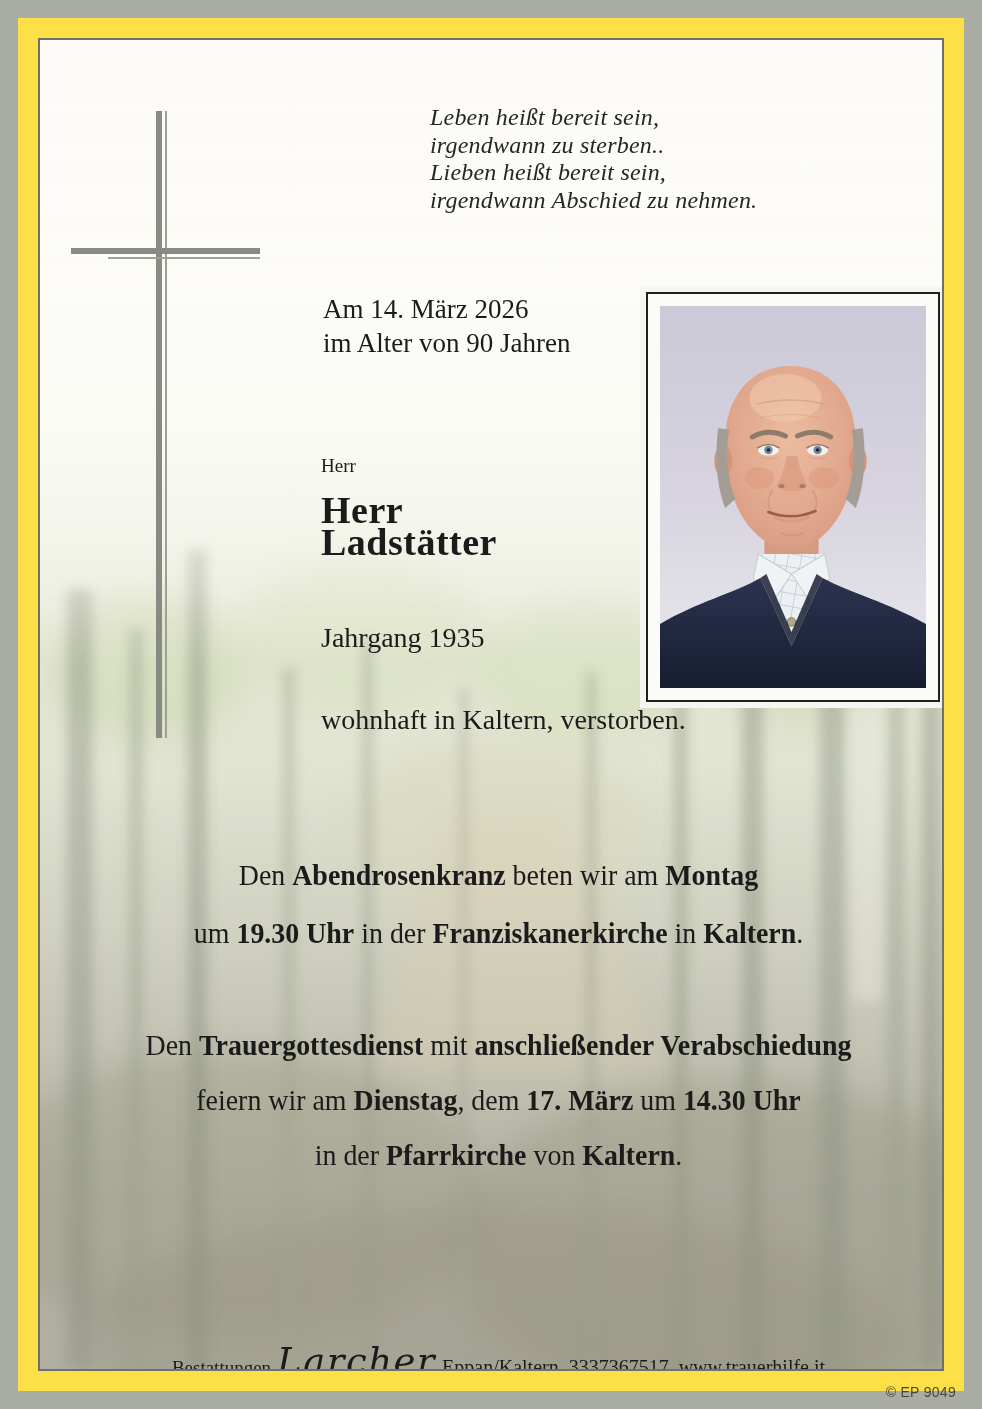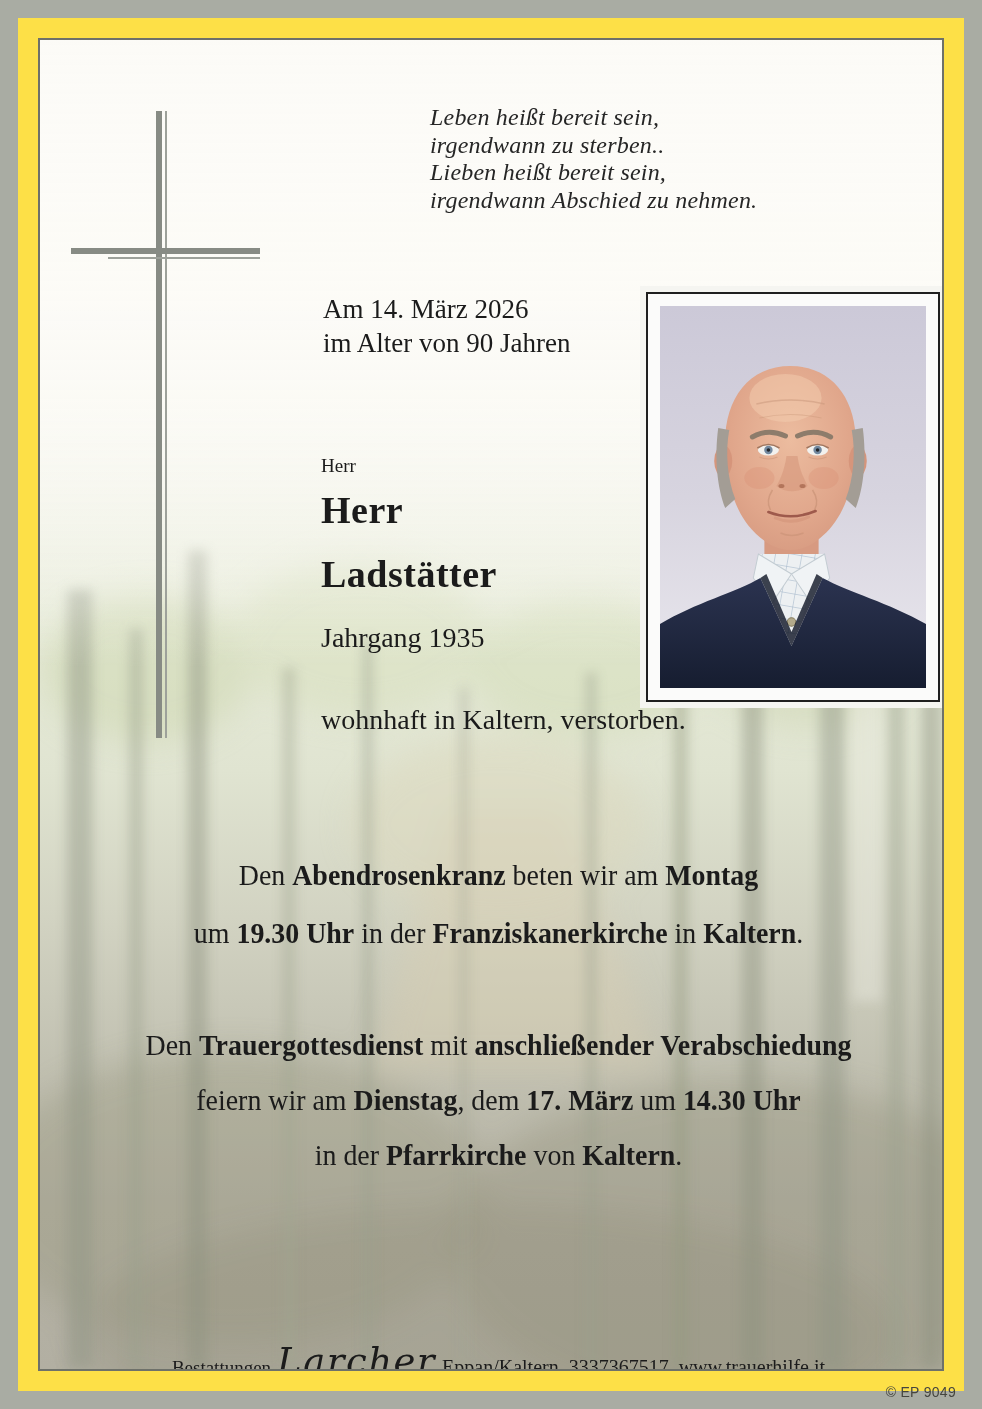--- a/index.html
+++ b/index.html
@@ -34,21 +34,21 @@
     letter-spacing:.2px;
   }
   .death-block {
     position:absolute; left:283px; top:252px;
     font-size:27px; line-height:34px;
   }
   .line-abs { position:absolute; white-space:nowrap; }
   .herr       { left:281px; top:415px; font-size:19px; }
   .name       { left:281px; font-size:38px; font-weight:bold; letter-spacing:.5px; }
   .name-first { top:448px; }
-  .name-last  { top:512px; }
+  .name-last  { top:480px; }
   .jahrgang   { left:281px; top:582px; font-size:28px; }
   .wohnhaft   { left:281px; top:664px; font-size:28px; }
 
   .photo-frame {
     position:absolute; left:606px; top:252px; width:294px; height:410px;
     background:#fbfbfa; border:2px solid #1f1f1f; box-sizing:border-box;
     padding:12px; box-shadow:0 0 0 6px #f5f5f1;
   }
   .photo-frame svg { display:block; width:100%; height:100%; }
 

